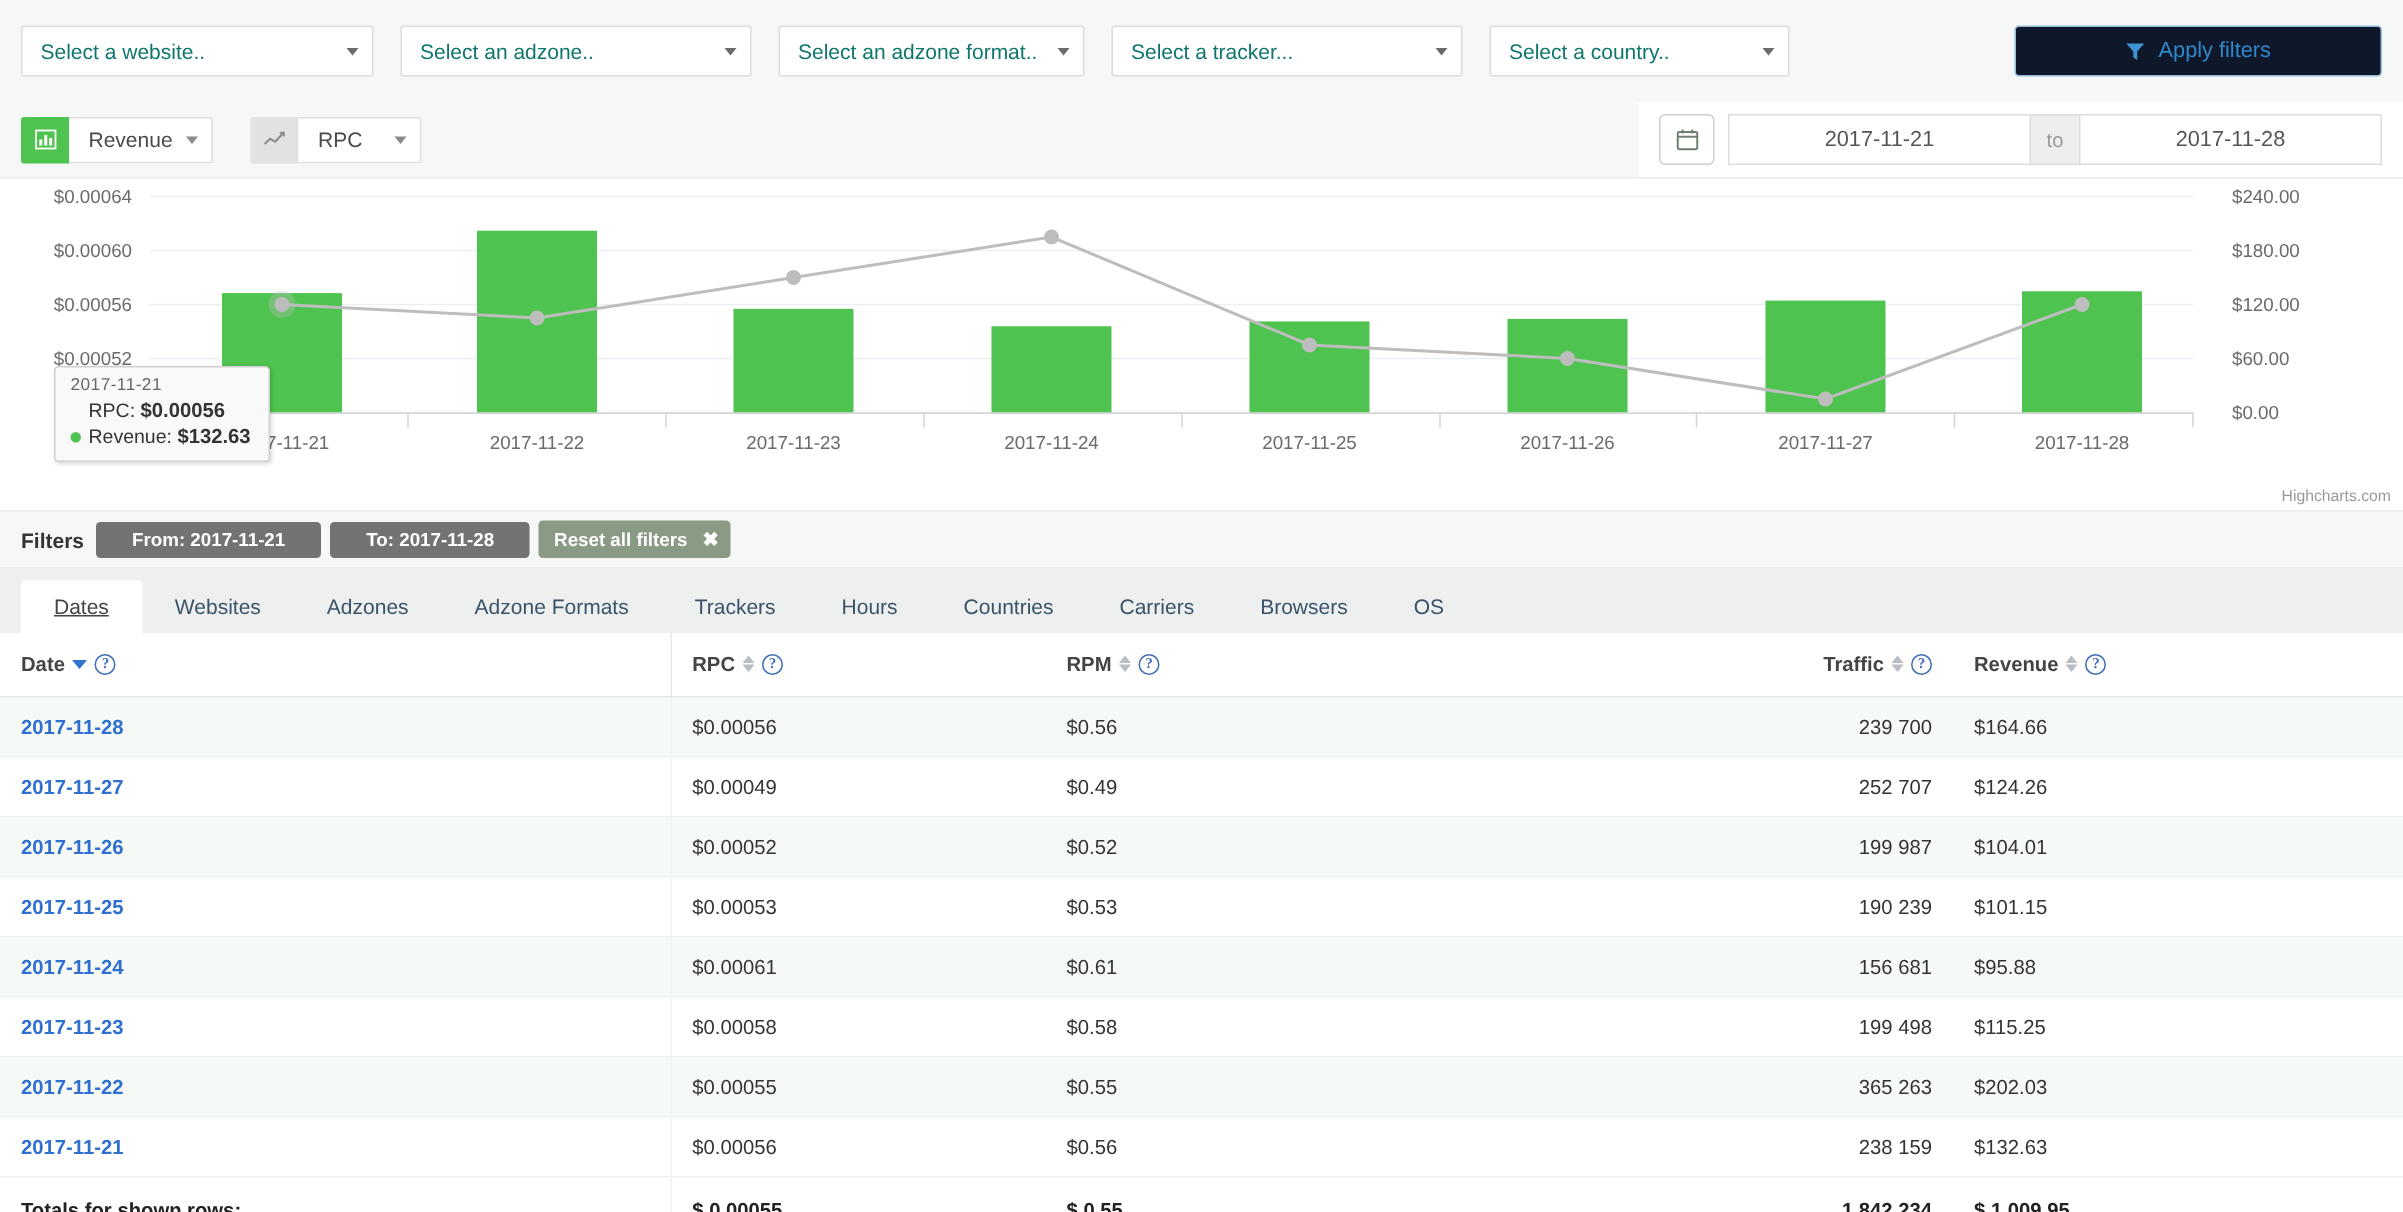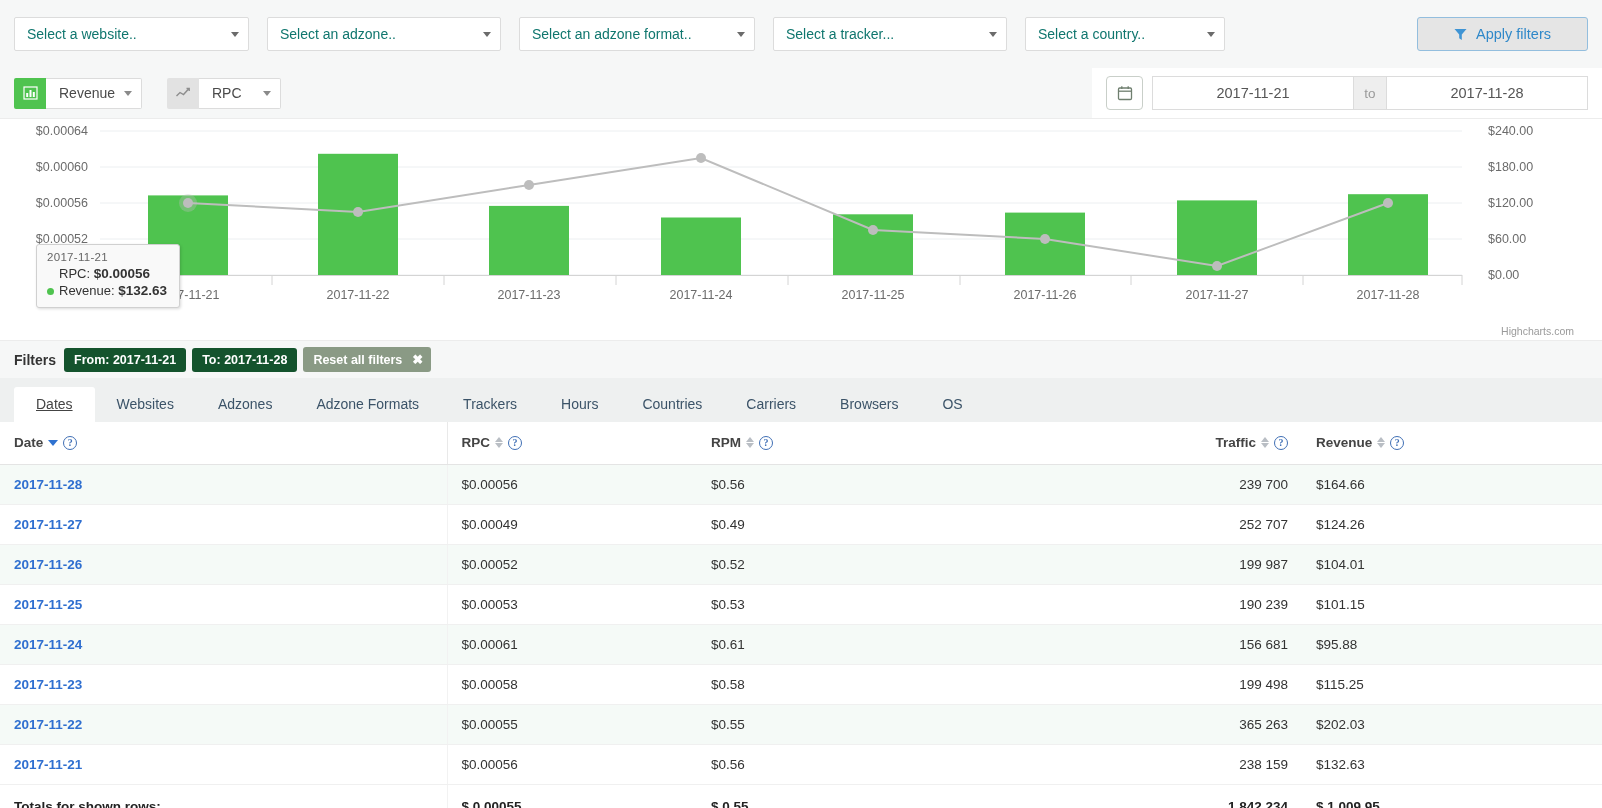--- a/index.html
+++ b/index.html
@@ -35,29 +35,29 @@
   }
   .sel .caret {
     position: absolute; right: 9px; top: 50%;
     width: 0; height: 0; margin-top: -2px;
     border-left: 4.5px solid transparent;
     border-right: 4.5px solid transparent;
     border-top: 5.5px solid #6b6b6b;
   }
   .sel-website { width: 235px; }
   .sel-adzone  { width: 234px; }
-  .sel-format  { width: 236px; }
+  .sel-format  { width: 204px; }
   .sel-tracker { width: 234px; }
   .sel-country { width: 200px; }
 
   .apply-btn {
     height: 34px;
-    width: 171px;
+    width: 245px;
     margin-left: auto;
-    background: #e5e5e5;
+    background: #0f172a;
     border: 1px solid #93bede;
     border-radius: 3px;
     color: #2f88c9;
     font-size: 14.5px;
     display: flex;
     align-items: center;
     justify-content: center;
     gap: 9px;
     cursor: pointer;
   }
@@ -143,21 +143,21 @@
   
   .chartwrap {
     position: relative;
     height: 222px;
     background: #fff;
     border-top: 1px solid #ececec;
   }
   .chart-svg { display: block; }
   .credit {
     position: absolute;
-    right: 28px; bottom: 3px;
+    right: 8px; bottom: 3px;
     font-size: 10.5px;
     color: #9a9a9a;
     text-align: right;
   }
   .tooltip {
     position: absolute;
     left: 36px; top: 125px;
     background: #f9f9f9;
     border: 1px solid #d0d0d0;
     border-radius: 3px;
@@ -180,25 +180,25 @@
     height: 38px;
     background: #f6f7f7;
     display: flex;
     align-items: center;
     padding: 0 14px;
     gap: 6px;
     border-top: 1px solid #ececec;
   }
   .filters-lbl { font-size: 14px; font-weight: bold; color: #333; margin-right: 2px; }
   .chip {
-    background: #14532d;
+    background: #737373;
     color: #fff;
     font-size: 12.5px;
     font-weight: bold;
-    padding: 5px 10px;
+    padding: 5px 24px;
     border-radius: 3px;
     white-space: nowrap;
   }
   .chip-reset {
     background: #8a9a85;
     color: #fff;
     font-size: 12.5px;
     font-weight: bold;
     padding: 5px 8px 5px 10px;
     border-radius: 3px;

